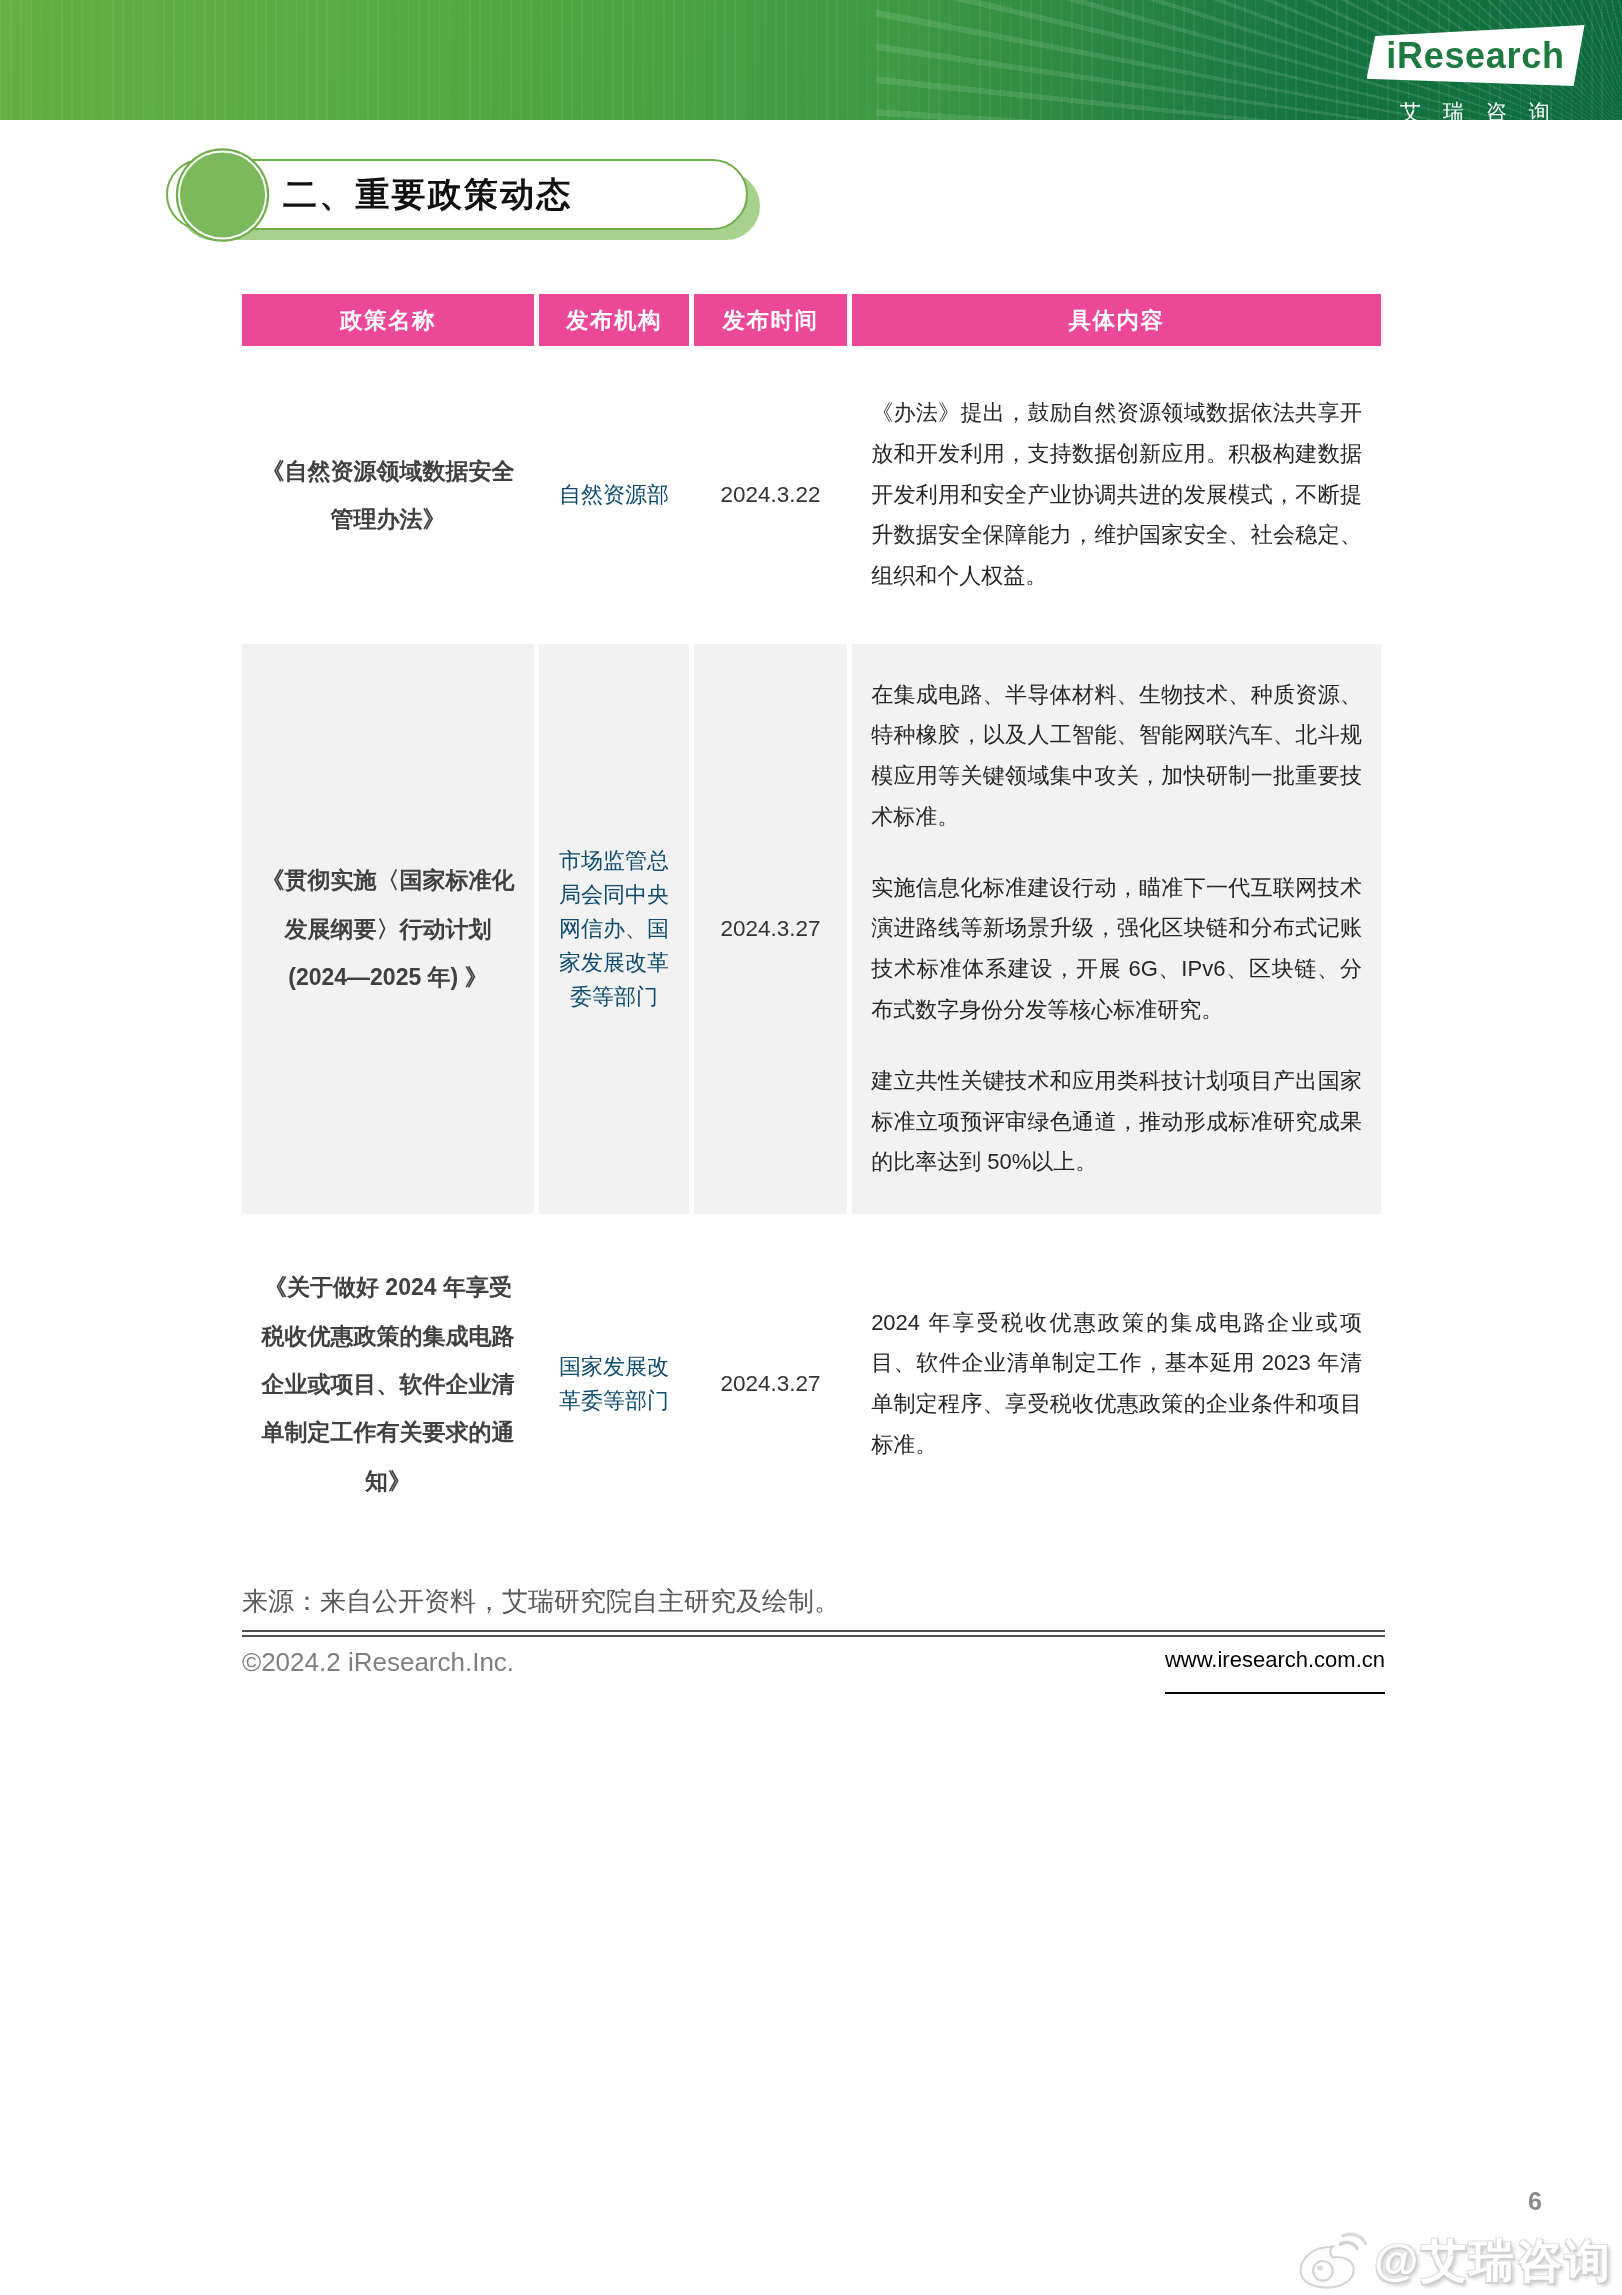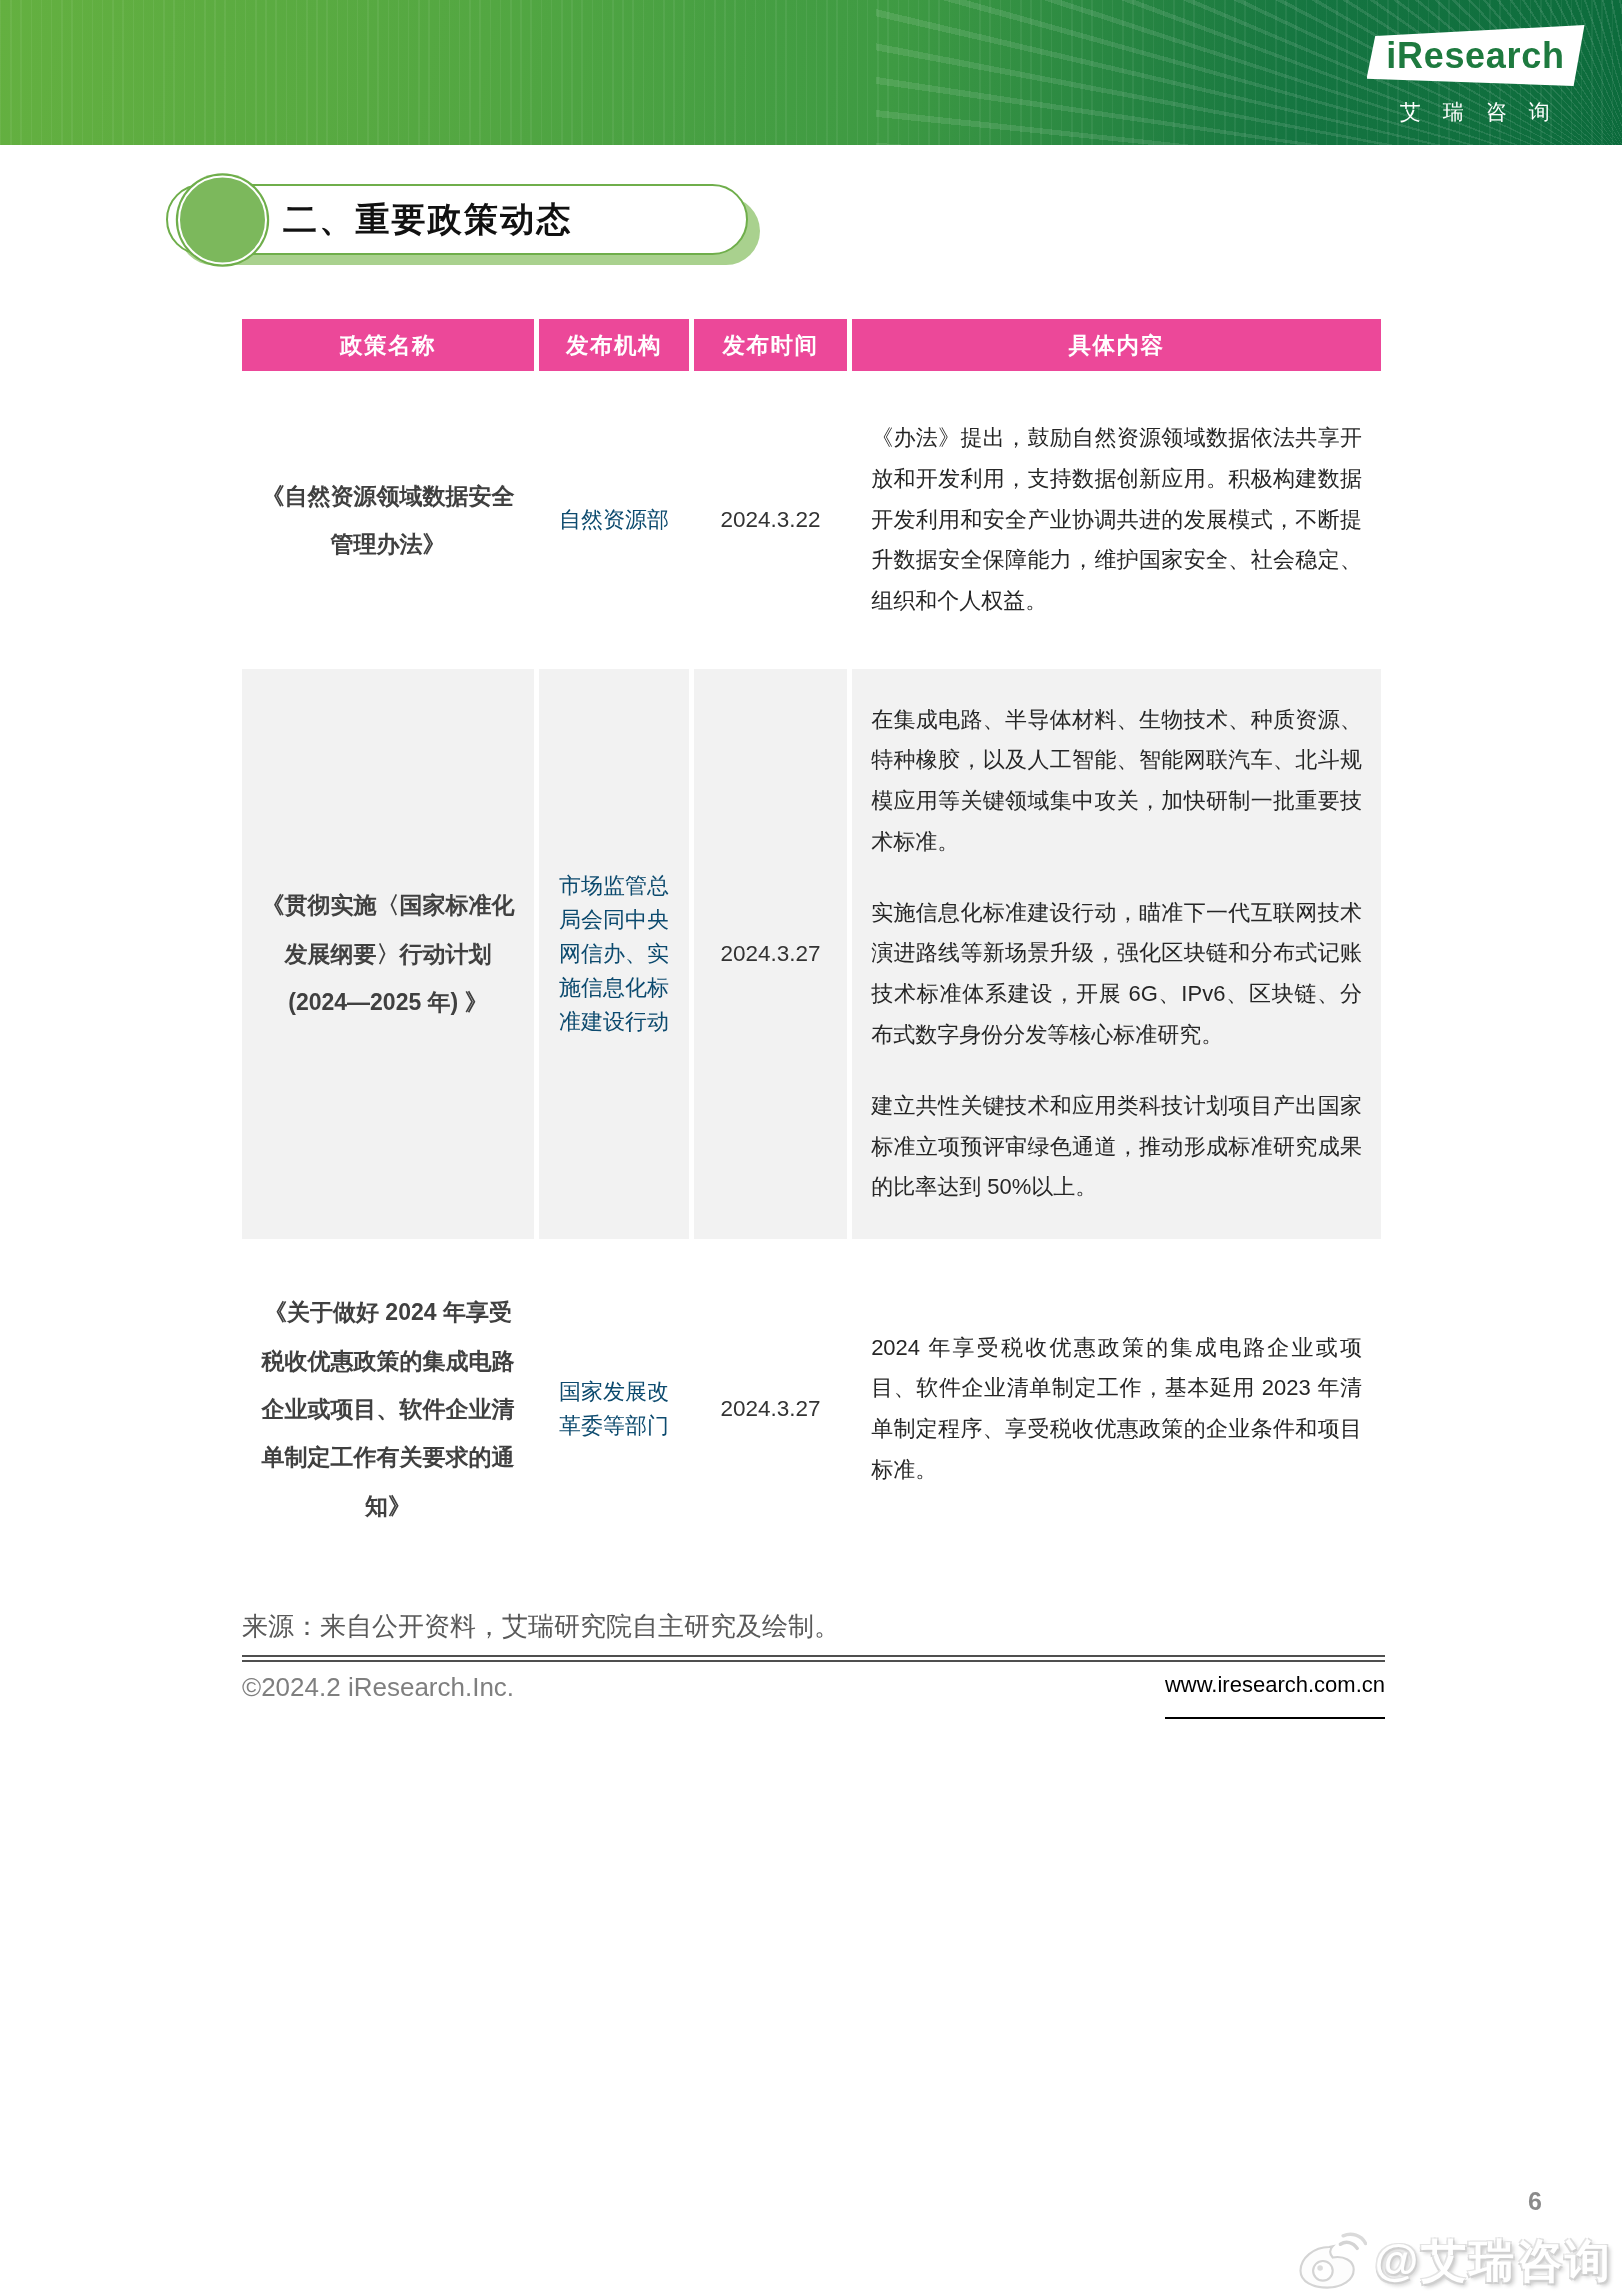--- a/index.html
+++ b/index.html
@@ -4,21 +4,21 @@
 <style>
   * { margin:0; padding:0; box-sizing:border-box; }
   html,body { background:#ffffff; }
   body { font-family:"Liberation Sans", sans-serif; }
   .page {
     position:relative; width:1623px; height:2295px; background:#fff; overflow:hidden;
   }
 
   
   .banner {
-    position:relative; width:100%; height:145px;
+    position:relative; width:100%; height:120px;
     background:linear-gradient(100deg,#64B040 0%,#53A742 30%,#3E9A43 55%,#157541 80%,#0C6B3C 100%);
   }
   .banner-stripes {
     position:absolute; inset:0;
     background:repeating-linear-gradient(90deg, rgba(255,255,255,0.06) 0 1.5px, transparent 1.5px 10.2px);
   }
   .banner-rays {
     position:absolute; top:0; right:0; width:46%; height:100%;
     background:repeating-conic-gradient(from 235deg at 104% 135%, rgba(255,255,255,0.10) 0deg 0.5deg, transparent 0.5deg 2.4deg);
   }
@@ -123,21 +123,21 @@
       <div class="cell name c1">《自然资源领域数据安全管理办法》</div>
       <div class="cell org c2">自然资源部</div>
       <div class="cell date c3">2024.3.22</div>
       <div class="cell content c4">
         <p>《办法》提出，鼓励自然资源领域数据依法共享开放和开发利用，支持数据创新应用。积极构建数据开发利用和安全产业协调共进的发展模式，不断提升数据安全保障能力，维护国家安全、社会稳定、组织和个人权益。</p>
       </div>
     </div>
 
     <div class="trow r2 gray">
       <div class="cell name c1">《贯彻实施〈国家标准化发展纲要〉行动计划 (2024—2025 年) 》</div>
-      <div class="cell org c2">市场监管总局会同中央网信办、实施信息化标准建设行动</div>
+      <div class="cell org c2">市场监管总局会同中央网信办、国家发展改革委等部门</div>
       <div class="cell date c3">2024.3.27</div>
       <div class="cell content c4">
         <p>在集成电路、半导体材料、生物技术、种质资源、特种橡胶，以及人工智能、智能网联汽车、北斗规模应用等关键领域集中攻关，加快研制一批重要技术标准。</p>
         <p>实施信息化标准建设行动，瞄准下一代互联网技术演进路线等新场景升级，强化区块链和分布式记账技术标准体系建设，开展 6G、IPv6、区块链、分布式数字身份分发等核心标准研究。</p>
         <p>建立共性关键技术和应用类科技计划项目产出国家标准立项预评审绿色通道，推动形成标准研究成果的比率达到 50%以上。</p>
       </div>
     </div>
 
     <div class="trow r3">
       <div class="cell name c1">《关于做好 2024 年享受税收优惠政策的集成电路企业或项目、软件企业清单制定工作有关要求的通知》</div>

